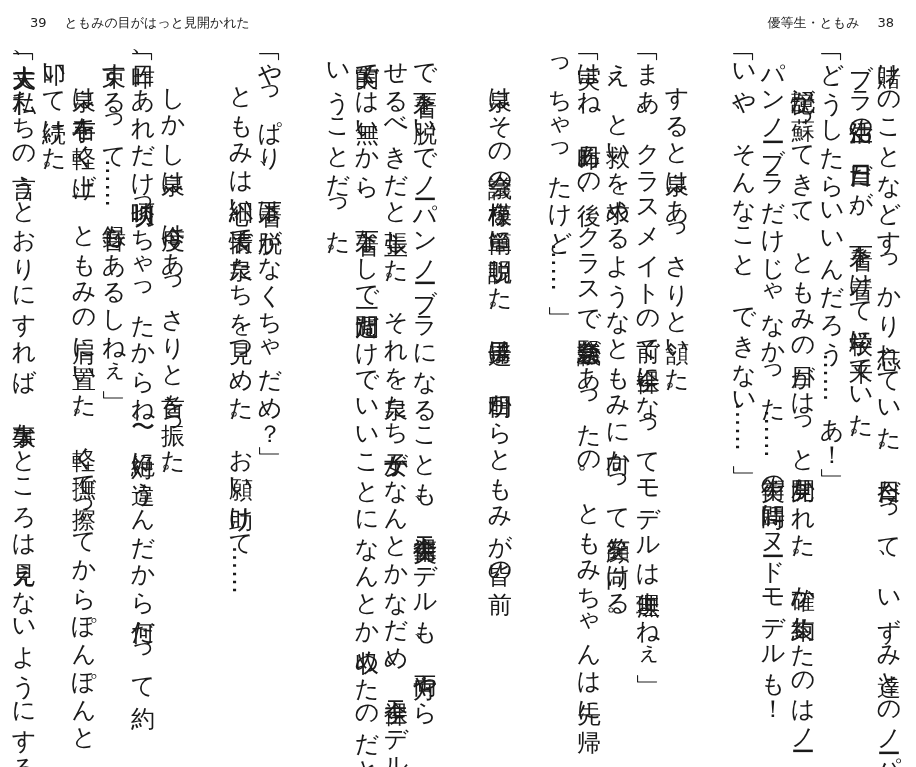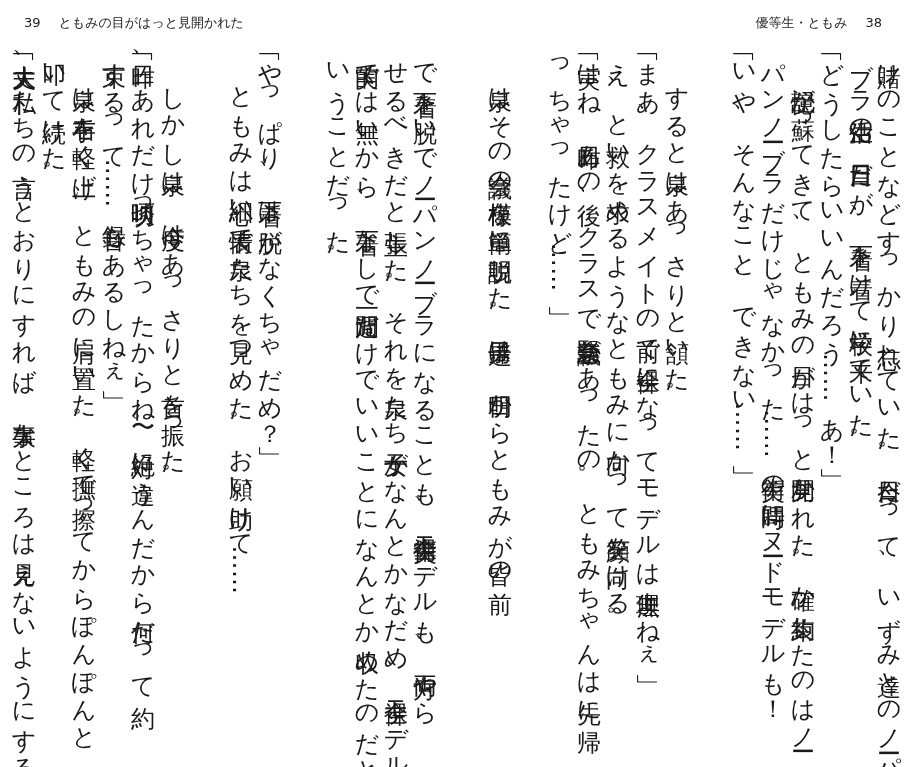--- a/index.html
+++ b/index.html
@@ -11,24 +11,24 @@
   #hdr-left { left: 22px; }
   #hdr-right { right: 22px; }
   .col { position: absolute; top: 46px; writing-mode: vertical-rl; font-size: 24px;
          line-height: 28px; letter-spacing: 0.5px; white-space: nowrap;
          font-family: "DejaVu Sans", "Liberation Sans", sans-serif; }
 </style>
 </head>
 <body>
 
 <div class="header" id="hdr-left">
-  <span class="num" style="margin-left:2px">39</span><span>ともみの目がはっと見開かれた</span>
+  <span class="num" style="margin-left:8px">39</span><span>ともみの目がはっと見開かれた</span>
 </div>
 <div class="header" id="hdr-right">
-  <span>優等生・ともみ</span><span class="num" style="margin-right:12px">38</span>
+  <span>優等生・ともみ</span><span class="num" style="margin-right:0">38</span>
 </div>
 
 <div id="right-page">
     <div class="col" style="left: 875px;">賭けのことなどすっかり忘れていた。今日だって、いずみ達とのノーパンノー</div>
     <div class="col" style="left: 847px;">ブラ生活の2日目だが、下着を着けて学校に来ていた。</div>
     <div class="col" style="left: 818px;">「どうしたらいいんだろう……あ！」</div>
     <div class="col" style="left: 789px;">　記憶が蘇ってきて、ともみの目がはっと見開かれた。確か約束したのはノー</div>
     <div class="col" style="left: 759px;">パンノーブラだけじゃなかった……美術の時間にヌードモデルも！</div>
     <div class="col" style="left: 730px;">「いや、そんなこと、できない……」</div>
     <div class="col" style="left: 663px;">　すると泉はあっさりと頷いた。</div>

